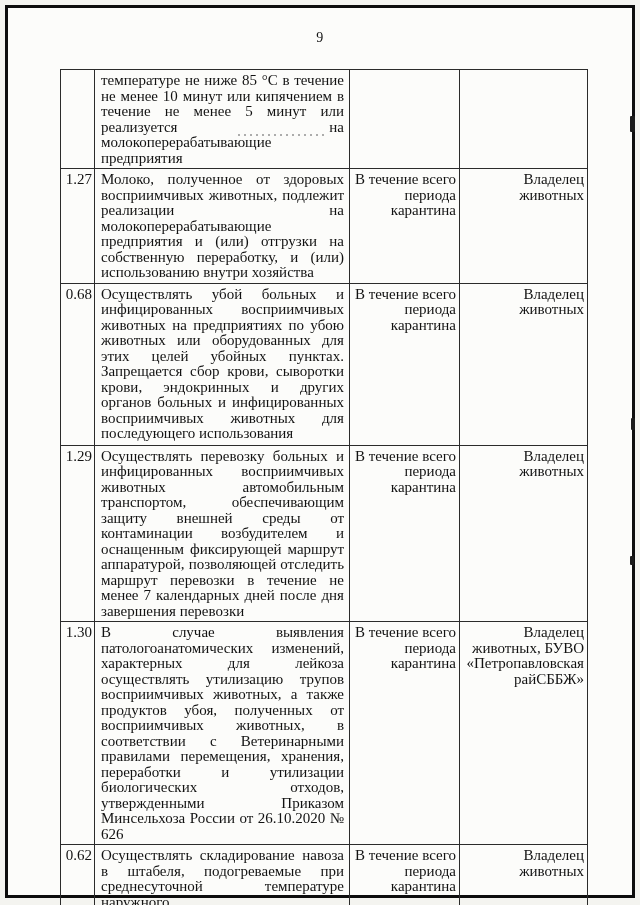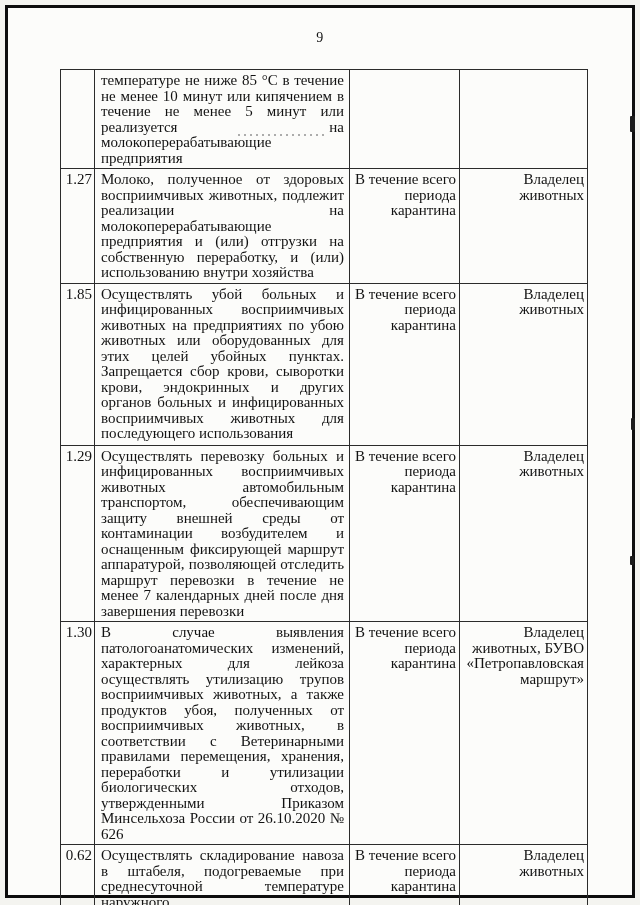--- a/index.html
+++ b/index.html
@@ -101,36 +101,36 @@
           <td class="period"></td>
           <td class="resp"></td>
         </tr>
         <tr class="r1">
           <td class="num">1.27</td>
           <td class="measure">Молоко, полученное от здоровых восприимчивых животных, подлежит реализации на молокоперерабатывающие предприятия и (или) отгрузки на собственную переработку, и (или) использованию внутри хозяйства</td>
           <td class="period">В течение всего периода карантина</td>
           <td class="resp">Владелец животных</td>
         </tr>
         <tr class="r2">
-          <td class="num">1.85</td>
+          <td class="num">0.68</td>
           <td class="measure">Осуществлять убой больных и инфицированных восприимчивых животных на предприятиях по убою животных или оборудованных для этих целей убойных пунктах. Запрещается сбор крови, сыворотки крови, эндокринных и других органов больных и инфицированных восприимчивых животных для последующего использования</td>
           <td class="period">В течение всего периода карантина</td>
           <td class="resp">Владелец животных</td>
         </tr>
         <tr class="r3">
           <td class="num">1.29</td>
           <td class="measure">Осуществлять перевозку больных и инфицированных восприимчивых животных автомобильным транспортом, обеспечивающим защиту внешней среды от контаминации возбудителем и оснащенным фиксирующей маршрут аппаратурой, позволяющей отследить маршрут перевозки в течение не менее 7 календарных дней после дня завершения перевозки</td>
           <td class="period">В течение всего периода карантина</td>
           <td class="resp">Владелец животных</td>
         </tr>
         <tr class="r4">
           <td class="num">1.30</td>
           <td class="measure">В случае выявления патологоанатомических изменений, характерных для лейкоза осуществлять утилизацию трупов восприимчивых животных, а также продуктов убоя, полученных от восприимчивых животных, в соответствии с Ветеринарными правилами перемещения, хранения, переработки и утилизации биологических отходов, утвержденными Приказом Минсельхоза России от 26.10.2020 № 626</td>
           <td class="period">В течение всего периода карантина</td>
-          <td class="resp">Владелец животных, БУВО «Петропавловская маршрут»</td>
+          <td class="resp">Владелец животных, БУВО «Петропавловская райСББЖ»</td>
         </tr>
         <tr class="r5">
           <td class="num">0.62</td>
           <td class="measure">Осуществлять складирование навоза в штабеля, подогреваемые при среднесуточной температуре наружного</td>
           <td class="period">В течение всего периода карантина</td>
           <td class="resp">Владелец животных</td>
         </tr>
       </tbody>
     </table>
   </div>

